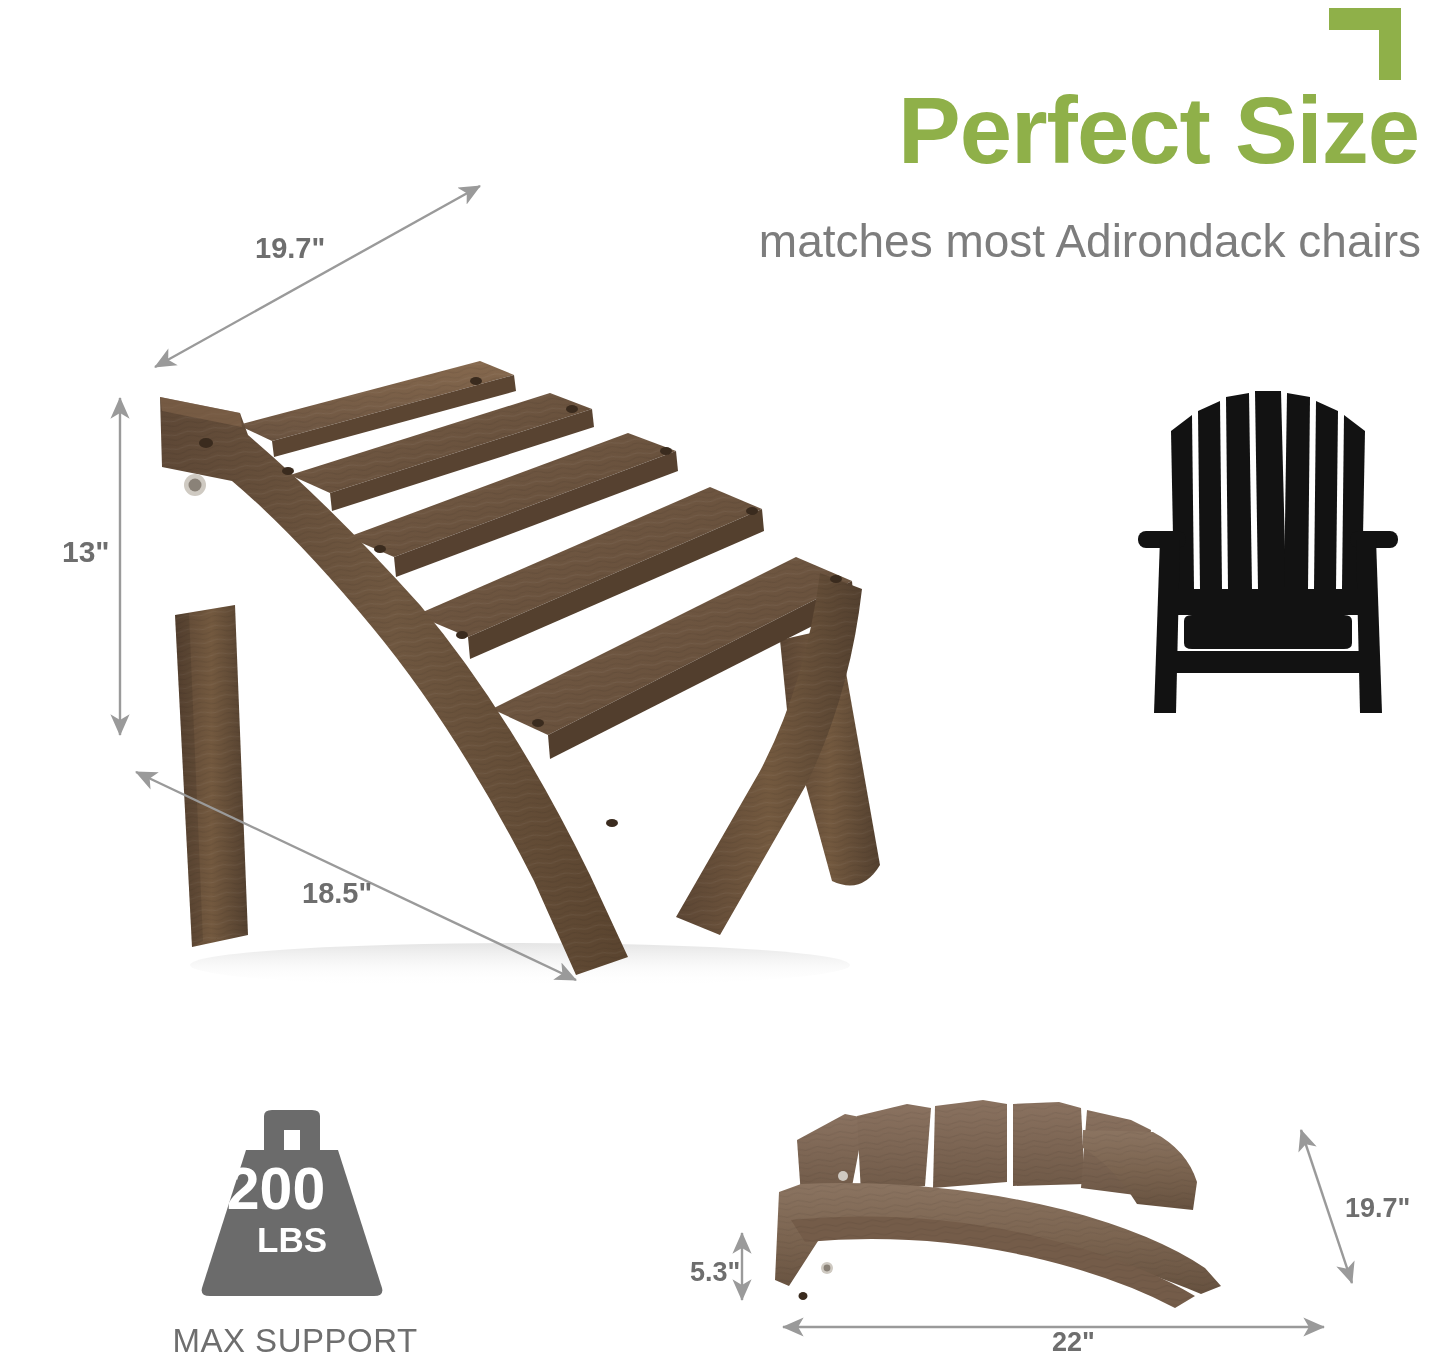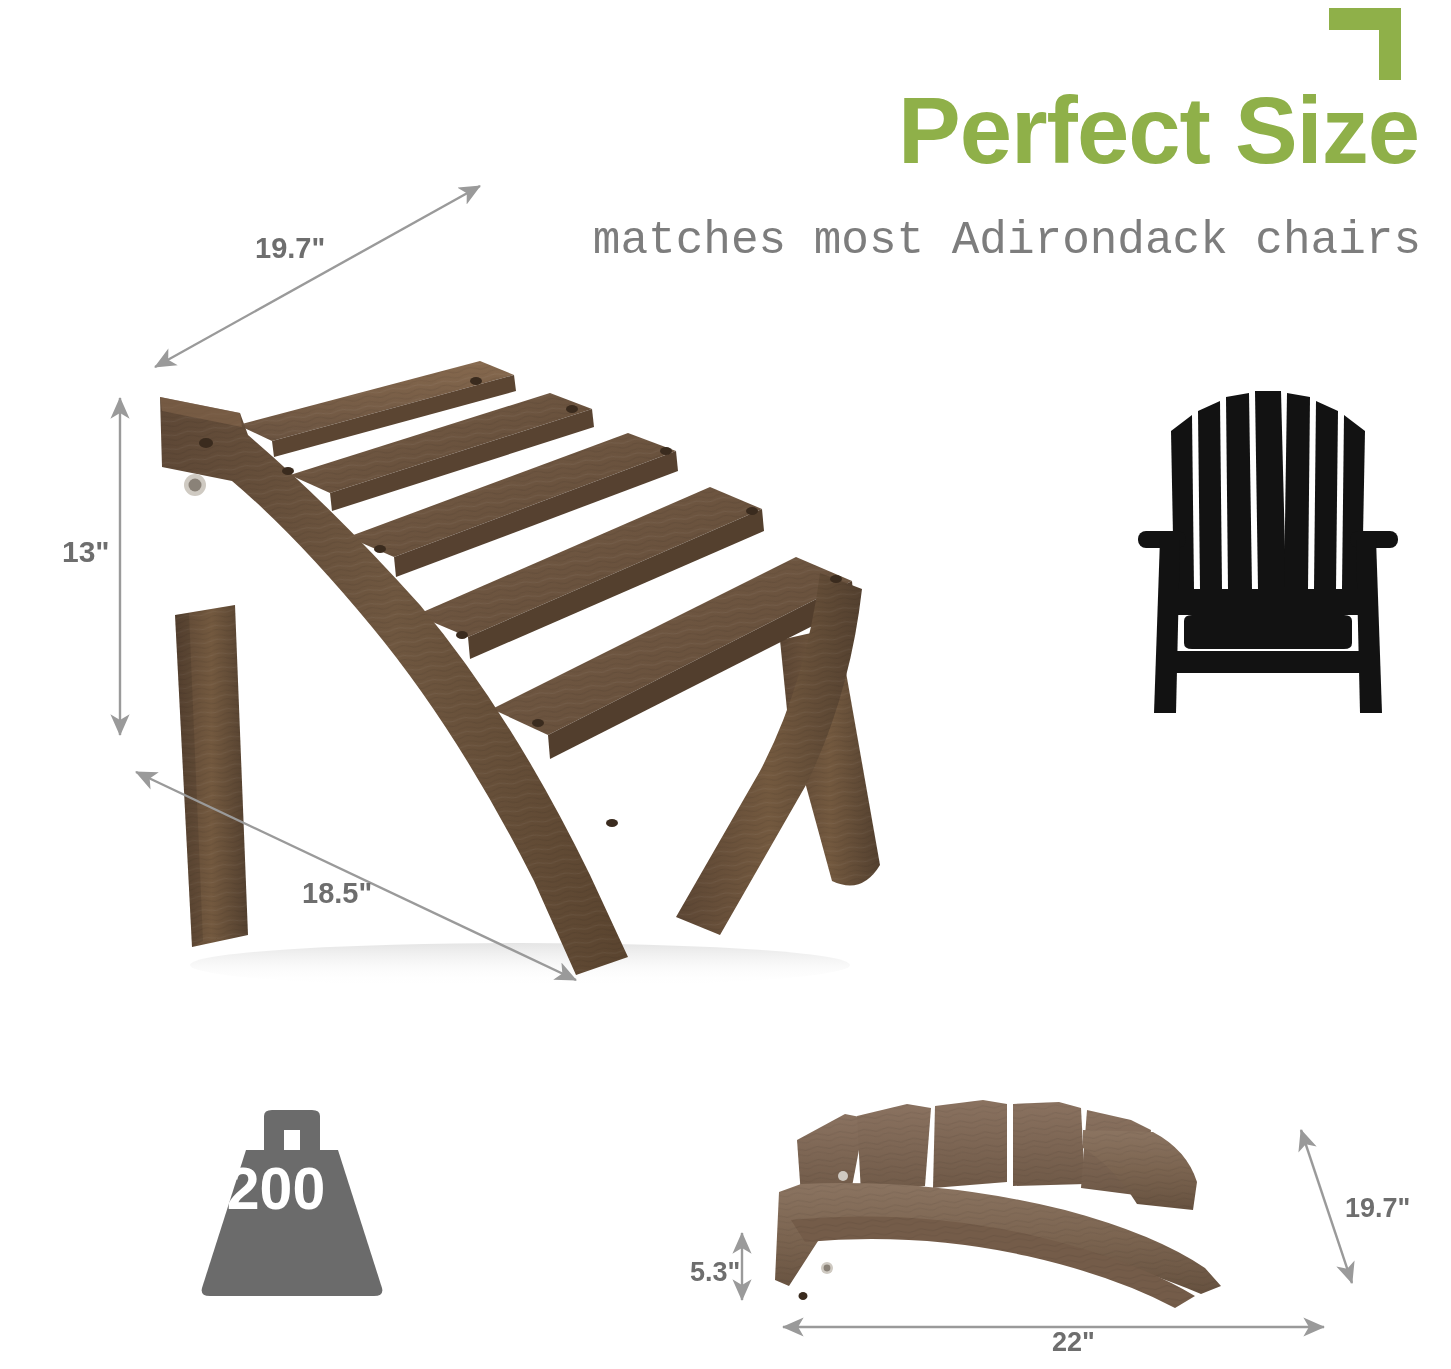--- a/index.html
+++ b/index.html
@@ -18,21 +18,21 @@
 
   
   .headline{
     position:absolute;top:84px;right:32px;
     font-size:94px;font-weight:bold;letter-spacing:-1px;
     color:var(--green);line-height:1;text-align:right;white-space:nowrap;
   }
   .subhead{
     position:absolute;top:218px;right:30px;
     font-size:46px;font-weight:normal;color:#7d7d7d;
-    line-height:1;text-align:right;white-space:nowrap;font-family:Liberation Mono, monospace;
+    line-height:1;text-align:right;white-space:nowrap;
   }
 
   
   .dim-label{position:absolute;color:#6e6e6e;font-weight:bold;white-space:nowrap;}
   #dim-197-top{left:255px;top:232px;font-size:29px;}
   #dim-13-left{left:62px;top:535px;font-size:30px;}
   #dim-185-bottom{left:302px;top:877px;font-size:29px;}
   #dim-53-fold{left:690px;top:1257px;font-size:27px;}
   #dim-197-fold{left:1345px;top:1193px;font-size:27px;}
   #dim-22-fold{left:1052px;top:1327px;font-size:27px;}
@@ -217,20 +217,22 @@
     </svg>
   </div>
 
   <div id="weight-badge">
     <svg viewBox="0 0 232 190" width="232" height="190">
       <path d="M70 40 L162 40 L206 178 Q208 186 198 186 L34 186 Q24 186 26 178 Z" fill="#6b6b6b"></path>
       <path d="M88 6 Q88 0 96 0 L136 0 Q144 0 144 6 L144 48 L124 48 L124 20 L108 20 L108 48 L88 48 Z" fill="#6b6b6b"></path>
     </svg>
   </div>
   <div id="badge-value">200</div>
+  <div id="badge-unit">LBS</div>
+  <div id="max-support-label">MAX SUPPORT</div>
 
   <div class="art" id="ottoman-folded">
     <svg viewBox="0 0 560 230" width="560" height="230">
       <defs>
         <linearGradient id="fTop" x1="0" y1="0" x2="0" y2="1">
           <stop offset="0" stop-color="#8a7260"></stop>
           <stop offset="1" stop-color="#6f5947"></stop>
         </linearGradient>
         <linearGradient id="fBody" x1="0" y1="0" x2="0" y2="1">
           <stop offset="0" stop-color="#8b7461"></stop>

